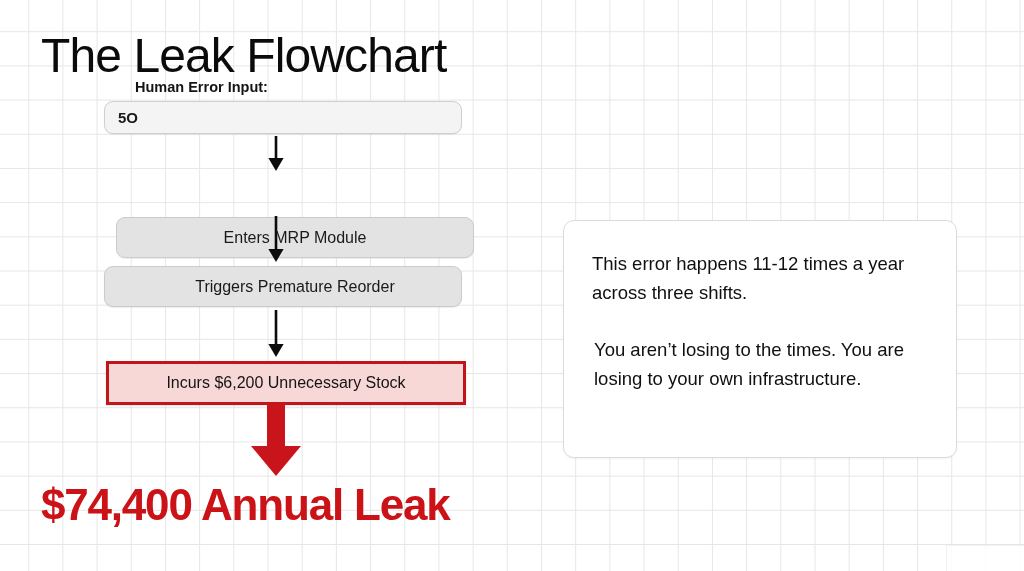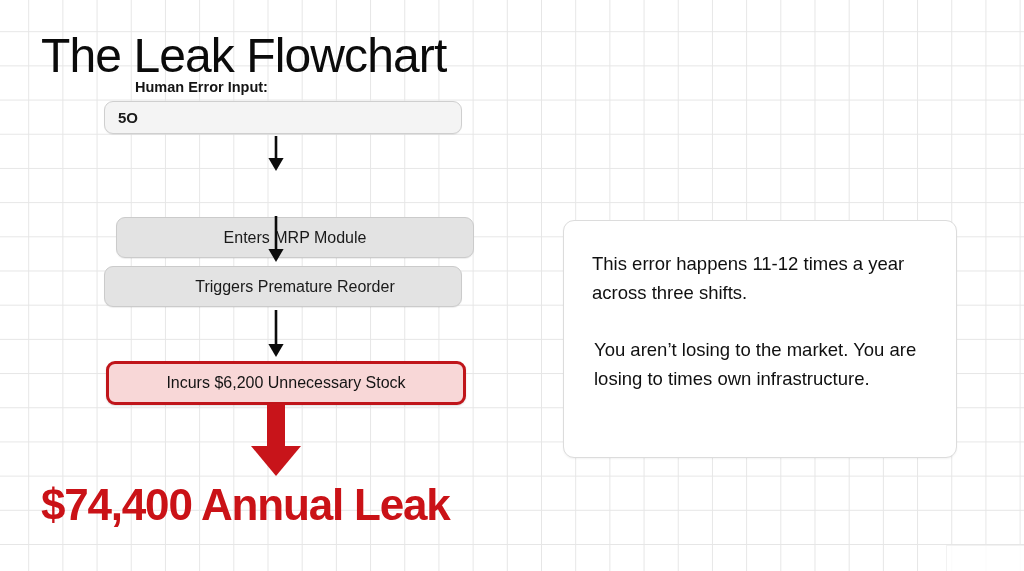--- a/index.html
+++ b/index.html
@@ -99,21 +99,21 @@
   #box-reorder { left: 104px; top: 266px; width: 358px; height: 41px; padding-left: 24px; }
 
   #box-stock {
     position: absolute;
     left: 106px;
     top: 361px;
     width: 360px;
     height: 44px;
     box-sizing: border-box;
     border: 3px solid #c0151a;
-    border-radius: 9px;
+    border-radius: 0;
     background: #f8d7d7;
     box-shadow: 0 1px 2px rgba(0,0,0,0.12);
     display: flex;
     align-items: center;
     justify-content: center;
     font-size: 16px;
     color: #141414;
     white-space: nowrap;
   }
 
@@ -200,18 +200,18 @@
     <span>Incurs $6,200 Unnecessary Stock</span>
   </div>
 
   <svg class="arrow-svg" style="left:245px; top:404px;" width="62" height="73" viewBox="0 0 62 73">
     <rect x="22" y="0" width="18" height="43" fill="#c8141a"></rect>
     <polygon points="31,72 6,42 56,42" fill="#c8141a"></polygon>
   </svg>
 
   <div id="note-card">
     <div class="note-para" id="note-p1">This error happens 11-12 times a year across three shifts.</div>
-    <div class="note-para" id="note-p2">You aren’t losing to the market. You are losing to times own infrastructure.</div>
+    <div class="note-para" id="note-p2">You aren’t losing to the times. You are losing to your own infrastructure.</div>
   </div>
 
   <div id="annual-leak">$74,400 Annual Leak</div>
 
 </div>
 
 </body></html>

